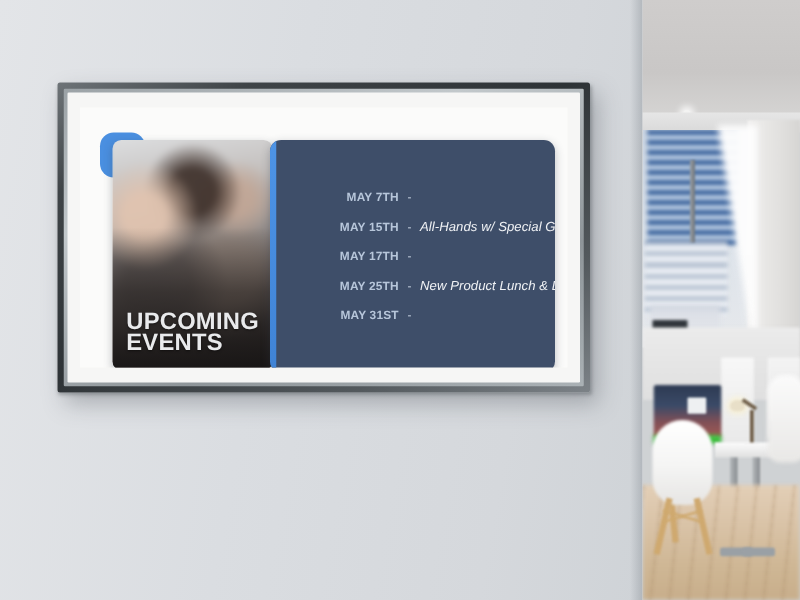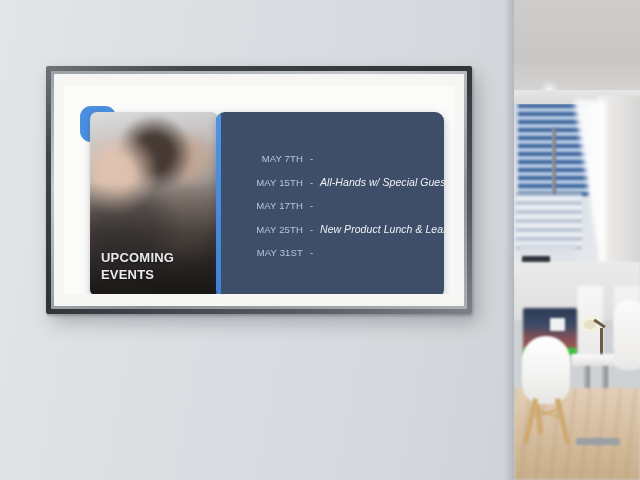--- a/index.html
+++ b/index.html
@@ -171,21 +171,21 @@
       linear-gradient(170deg,#dfe1e3 0%,#c3bfbd 24%,#8d8785 48%,#6a6260 68%,#4b4442 86%,#3a3432 100%);
     filter:blur(2.6px);
     transform:scale(1.06);
   }
   .photo-shade{
     position:absolute;inset:0;
     background:linear-gradient(180deg,rgba(20,18,18,0) 38%,rgba(22,19,18,.55) 66%,rgba(18,16,16,.86) 100%);
   }
   .photo-title{
     position:absolute;left:11px;bottom:13px;right:6px;
-    color:#e9eaec;font-weight:bold;font-size:13px;line-height:17px;
+    color:#e9eaec;font-weight:bold;font-size:19px;line-height:17px;
     letter-spacing:.2px;
     text-shadow:0 1px 2px rgba(0,0,0,.5);
   }
   .photo-title .l2{display:block;}
 
   
   .panel{
     position:absolute;left:152px;top:26px;right:10px;height:186px;
     background:#3e4e69;border-radius:9px;z-index:4;
     box-shadow:0 3px 8px rgba(55,62,78,.32);
@@ -199,22 +199,23 @@
     position:absolute;left:5px;right:6px;top:0;bottom:0;
     display:flex;flex-direction:column;justify-content:center;
     padding:4px 0;box-sizing:border-box;
   }
   .event-row{
     display:flex;align-items:baseline;
     padding:6px 0;
   }
   .ev-date{
     width:82px;text-align:right;flex:0 0 auto;
-    color:#b7c6da;font-weight:normal;font-size:9.5px;letter-spacing:.15px;
+    color:#b7c6da;font-weight:bold;font-size:9.5px;letter-spacing:.15px;
     white-space:nowrap;
+    margin-left:16px;
   }
   .ev-dash{
     flex:0 0 auto;width:17px;text-align:center;
     color:#c9d4e2;font-size:9.5px;
   }
   .ev-name{
     flex:1 1 auto;
     color:#f0f2f5;font-style:italic;font-size:10.5px;letter-spacing:.05px;
     white-space:nowrap;
   }

